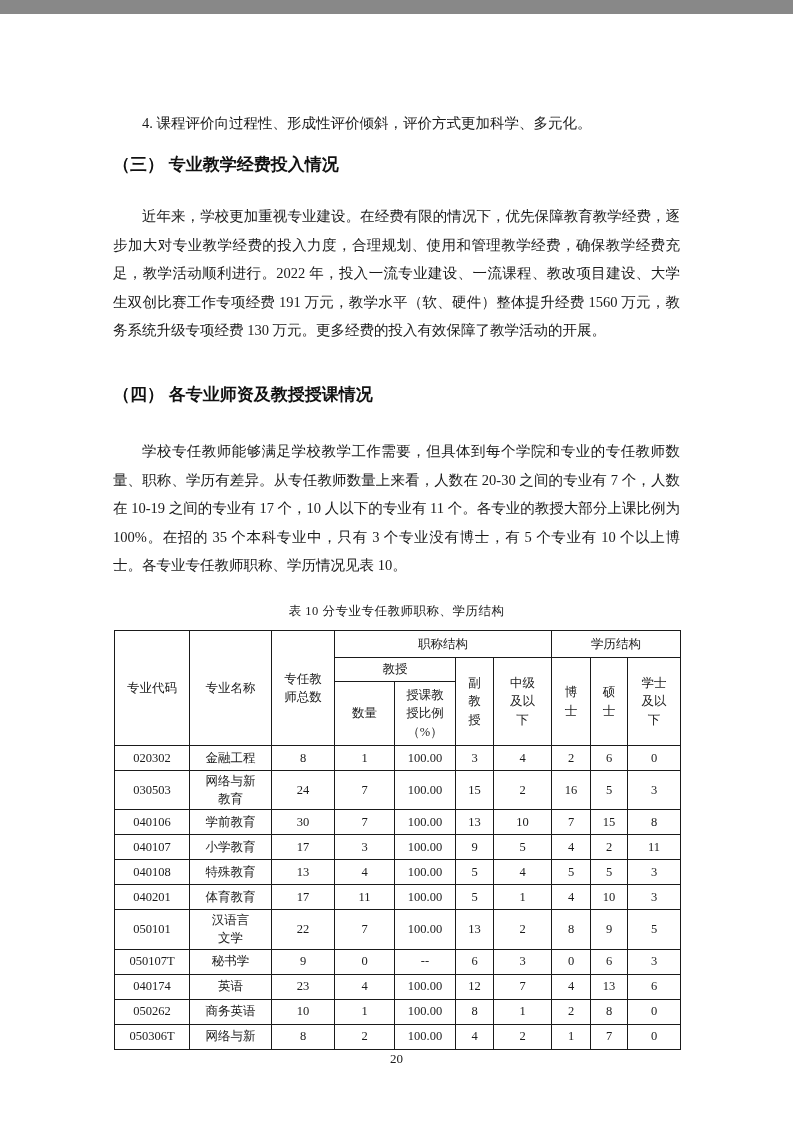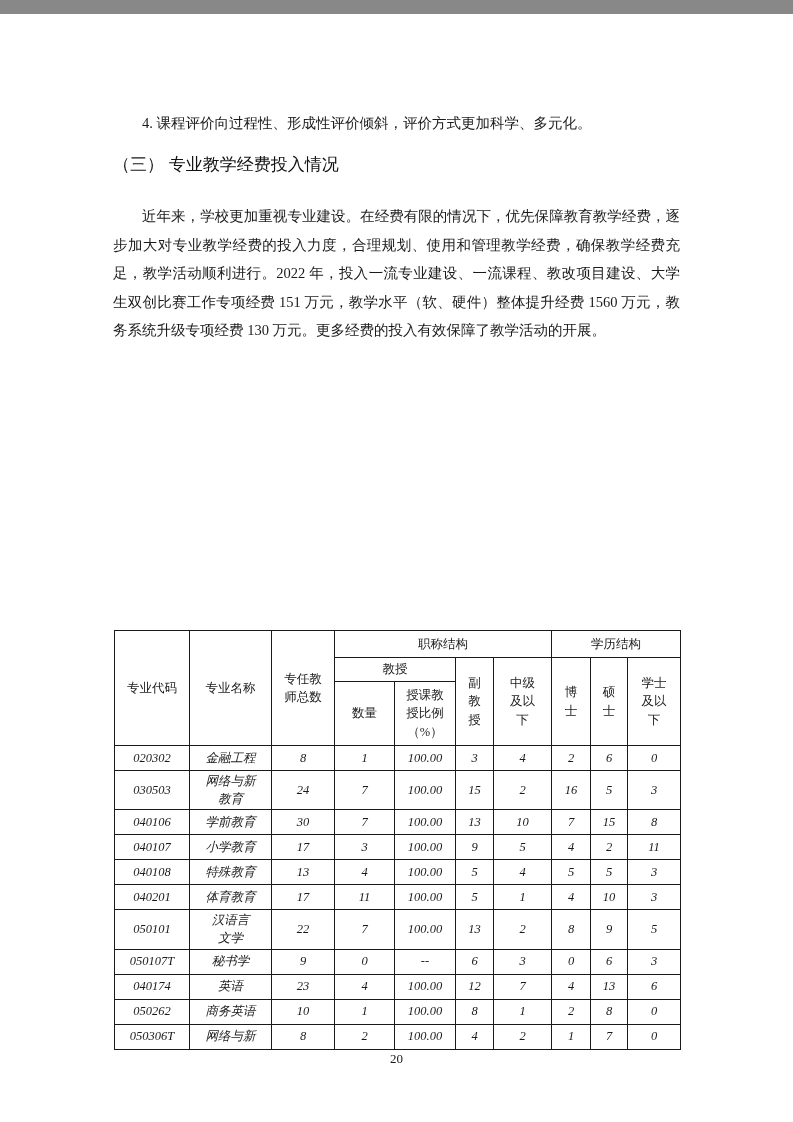--- a/index.html
+++ b/index.html
@@ -26,21 +26,21 @@
     text-indent: 2em;
   }
   .list-line {
     top: 95px;
     font-size: 14.5px;
     line-height: 29px;
     text-indent: 2em;
   }
   .section-heading {
     font-family: "Liberation Sans", "DejaVu Sans", sans-serif;
-    font-weight: 400;
+    font-weight: 700;
     font-size: 17px;
     line-height: 24px;
     color: #111;
   }
   .heading-3 { top: 139px; }
   .heading-4 { top: 369px; }
   .para-3 { top: 188px; }
   .para-4 { top: 423px; }
   .table-caption {
     top: 589px;
@@ -63,43 +63,46 @@
     vertical-align: middle;
     white-space: pre-line;
     font-weight: normal;
     line-height: 1.45;
     padding: 1px 2px;
     font-family: "Liberation Serif", "DejaVu Serif", serif;
   }
   .hr1 { height: 27px; }
   .hr2 { height: 24px; padding-left: 18px; }
   .hr3 { height: 64px; }
-  .data-table tbody tr { height: 25px; font-style: italic; }
+  .data-table tbody tr { height: 25px; }
   .page-number {
     position: absolute;
     top: 1037px;
     left: 0;
     width: 100%;
     text-align: center;
     font-size: 13px;
   }
 </style>
 </head>
 <body>
 
 <div class="page">
 
   <p class="content-block list-line">4. 课程评价向过程性、形成性评价倾斜，评价方式更加科学、多元化。</p>
 
   <h2 class="content-block section-heading heading-3">（三） 专业教学经费投入情况</h2>
 
-  <p class="content-block body-text para-3">近年来，学校更加重视专业建设。在经费有限的情况下，优先保障教育教学经费，逐步加大对专业教学经费的投入力度，合理规划、使用和管理教学经费，确保教学经费充足，教学活动顺利进行。2022 年，投入一流专业建设、一流课程、教改项目建设、大学生双创比赛工作专项经费 151 万元，教学水平（软、硬件）整体提升经费 1560 万元，教务系统升级专项经费 130 万元。更多经费的投入有效保障了教学活动的开展。</p>
-
-
-
+  <p class="content-block body-text para-3">近年来，学校更加重视专业建设。在经费有限的情况下，优先保障教育教学经费，逐步加大对专业教学经费的投入力度，合理规划、使用和管理教学经费，确保教学经费充足，教学活动顺利进行。2022 年，投入一流专业建设、一流课程、教改项目建设、大学生双创比赛工作专项经费 191 万元，教学水平（软、硬件）整体提升经费 1560 万元，教务系统升级专项经费 130 万元。更多经费的投入有效保障了教学活动的开展。</p>
+
+  <h2 class="content-block section-heading heading-4">（四） 各专业师资及教授授课情况</h2>
+
+  <p class="content-block body-text para-4">学校专任教师能够满足学校教学工作需要，但具体到每个学院和专业的专任教师数量、职称、学历有差异。从专任教师数量上来看，人数在 20-30 之间的专业有 7 个，人数在 10-19 之间的专业有 17 个，10 人以下的专业有 11 个。各专业的教授大部分上课比例为 100%。在招的 35 个本科专业中，只有 3 个专业没有博士，有 5 个专业有 10 个以上博士。各专业专任教师职称、学历情况见表 10。</p>
+
+  <div class="content-block table-caption">表 10  分专业专任教师职称、学历结构</div>
 
   <table class="data-table">
     <colgroup>
       <col style="width:75px">
         <col style="width:82px">
         <col style="width:63px">
       <col style="width:60px">
         <col style="width:61px">
         <col style="width:38px">
       <col style="width:58px">

